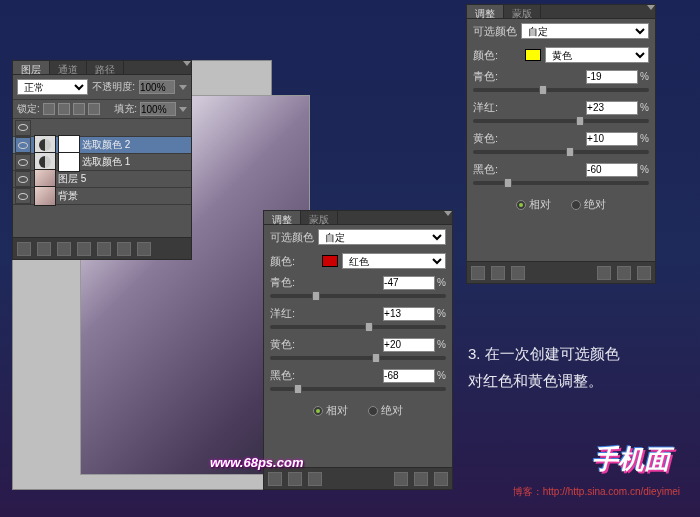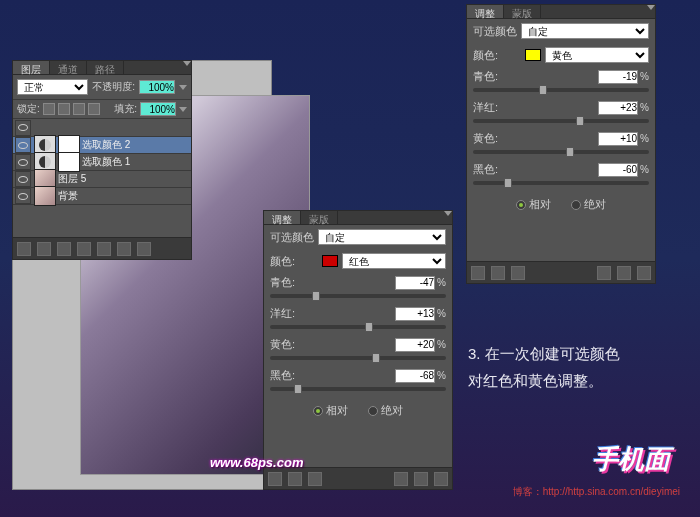--- a/index.html
+++ b/index.html
@@ -8,21 +8,21 @@
 .photo{position:absolute;left:80px;top:95px;width:230px;height:380px;background:linear-gradient(135deg,#e8e0e8 0%,#d0c8d8 20%,#8a7a9a 40%,#6a5a7a 60%,#4a3a5a 80%,#2a2a3a 100%);border:1px solid #999}
 .panel{position:absolute;background:#535353;border:1px solid #2a2a2a;font-size:11px;color:#d0d0d0}
 .panel-tabs{height:14px;background:#3a3a3a;display:flex;border-bottom:1px solid #2a2a2a}
 .tab{padding:2px 8px;font-size:10px;color:#999;background:#3a3a3a;border-right:1px solid #2a2a2a}
 .tab.active{background:#535353;color:#ddd}
 .layers{left:12px;top:60px;width:180px;height:200px}
 .layers-head{padding:4px;display:flex;gap:4px;align-items:center;border-bottom:1px solid #3a3a3a}
 .sel{background:#fff;color:#000;border:1px solid #888;height:16px;font-size:10px;padding:0 2px}
 .layers-head .sel{flex:1}
 .op-label{font-size:10px}
-.pct{width:36px;background:#5eead4;color:#000;border:1px solid #888;height:14px;font-size:10px;text-align:right;padding-right:0}
+.pct{width:36px;background:#737373;color:#000;border:1px solid #888;height:14px;font-size:10px;text-align:left;padding-right:0}
 .lock-row{padding:2px 4px;display:flex;gap:3px;align-items:center;border-bottom:1px solid #3a3a3a;font-size:10px}
 .lock-ic{width:12px;height:12px;background:#6a6a6a;border:1px solid #888}
 .layer-list{background:#535353}
 .layer{display:flex;align-items:center;height:17px;border-bottom:1px solid #3a3a3a;padding:2px}
 .layer.sel-row{background:#5a7aa8}
 .eye{width:16px;height:16px;border:1px solid #3a3a3a;margin-right:3px;display:flex;align-items:center;justify-content:center}
 .eye::before{content:"";width:8px;height:5px;border:1px solid #ccc;border-radius:50%}
 .thumb{width:22px;height:20px;background:#888;border:1px solid #222;margin-right:2px}
 .thumb.face{background:linear-gradient(135deg,#e8d0c8,#a8888a)}
 .thumb.mask{background:#fff}
@@ -33,21 +33,21 @@
 .adj1{left:263px;top:210px;height:280px}
 .adj2{left:466px;top:4px;height:280px}
 .adj-row{padding:4px 6px;display:flex;align-items:center;gap:4px}
 .adj-label{width:48px;font-size:11px}
 .color-sw{width:16px;height:12px;border:1px solid #000}
 .sw-red{background:#cc0000}
 .sw-yel{background:#ffff00}
 .wide-sel{flex:1}
 .slider-row{padding:2px 6px}
 .slider-head{display:flex;justify-content:space-between;align-items:center}
-.sval{width:40px;background:#fff;color:#000;border:1px solid #888;height:14px;font-size:10px;text-align:right;padding-right:0}
+.sval{width:52px;background:#fff;color:#000;border:1px solid #888;height:14px;font-size:10px;text-align:left;padding-right:0}
 .pct-sym{font-size:10px;margin-left:2px}
 .slider-track{height:4px;background:#3a3a3a;margin:4px 0;position:relative;border-radius:2px}
 .slider-thumb{position:absolute;top:-3px;width:8px;height:10px;background:#aaa;border:1px solid #555;transform:translateX(-50%)}
 .radio-row{padding:6px;display:flex;justify-content:center;gap:20px;font-size:11px}
 .radio{display:flex;align-items:center;gap:3px}
 .radio-btn{width:10px;height:10px;border:1px solid #888;border-radius:50%;background:#3a3a3a;display:flex;align-items:center;justify-content:center}
 .radio-btn.on::before{content:"";width:4px;height:4px;border-radius:50%;background:#8dc63f}
 .panel-footer{position:absolute;bottom:0;left:0;right:0;height:22px;background:#3a3a3a;border-top:1px solid #2a2a2a;display:flex;align-items:center;padding:0 4px;gap:6px}
 .ft-ic{width:14px;height:14px;background:#5a5a5a;border:1px solid #6a6a6a}
 .instr{position:absolute;left:468px;top:340px;color:#e8e8f0;font-size:15px;line-height:1.8}

